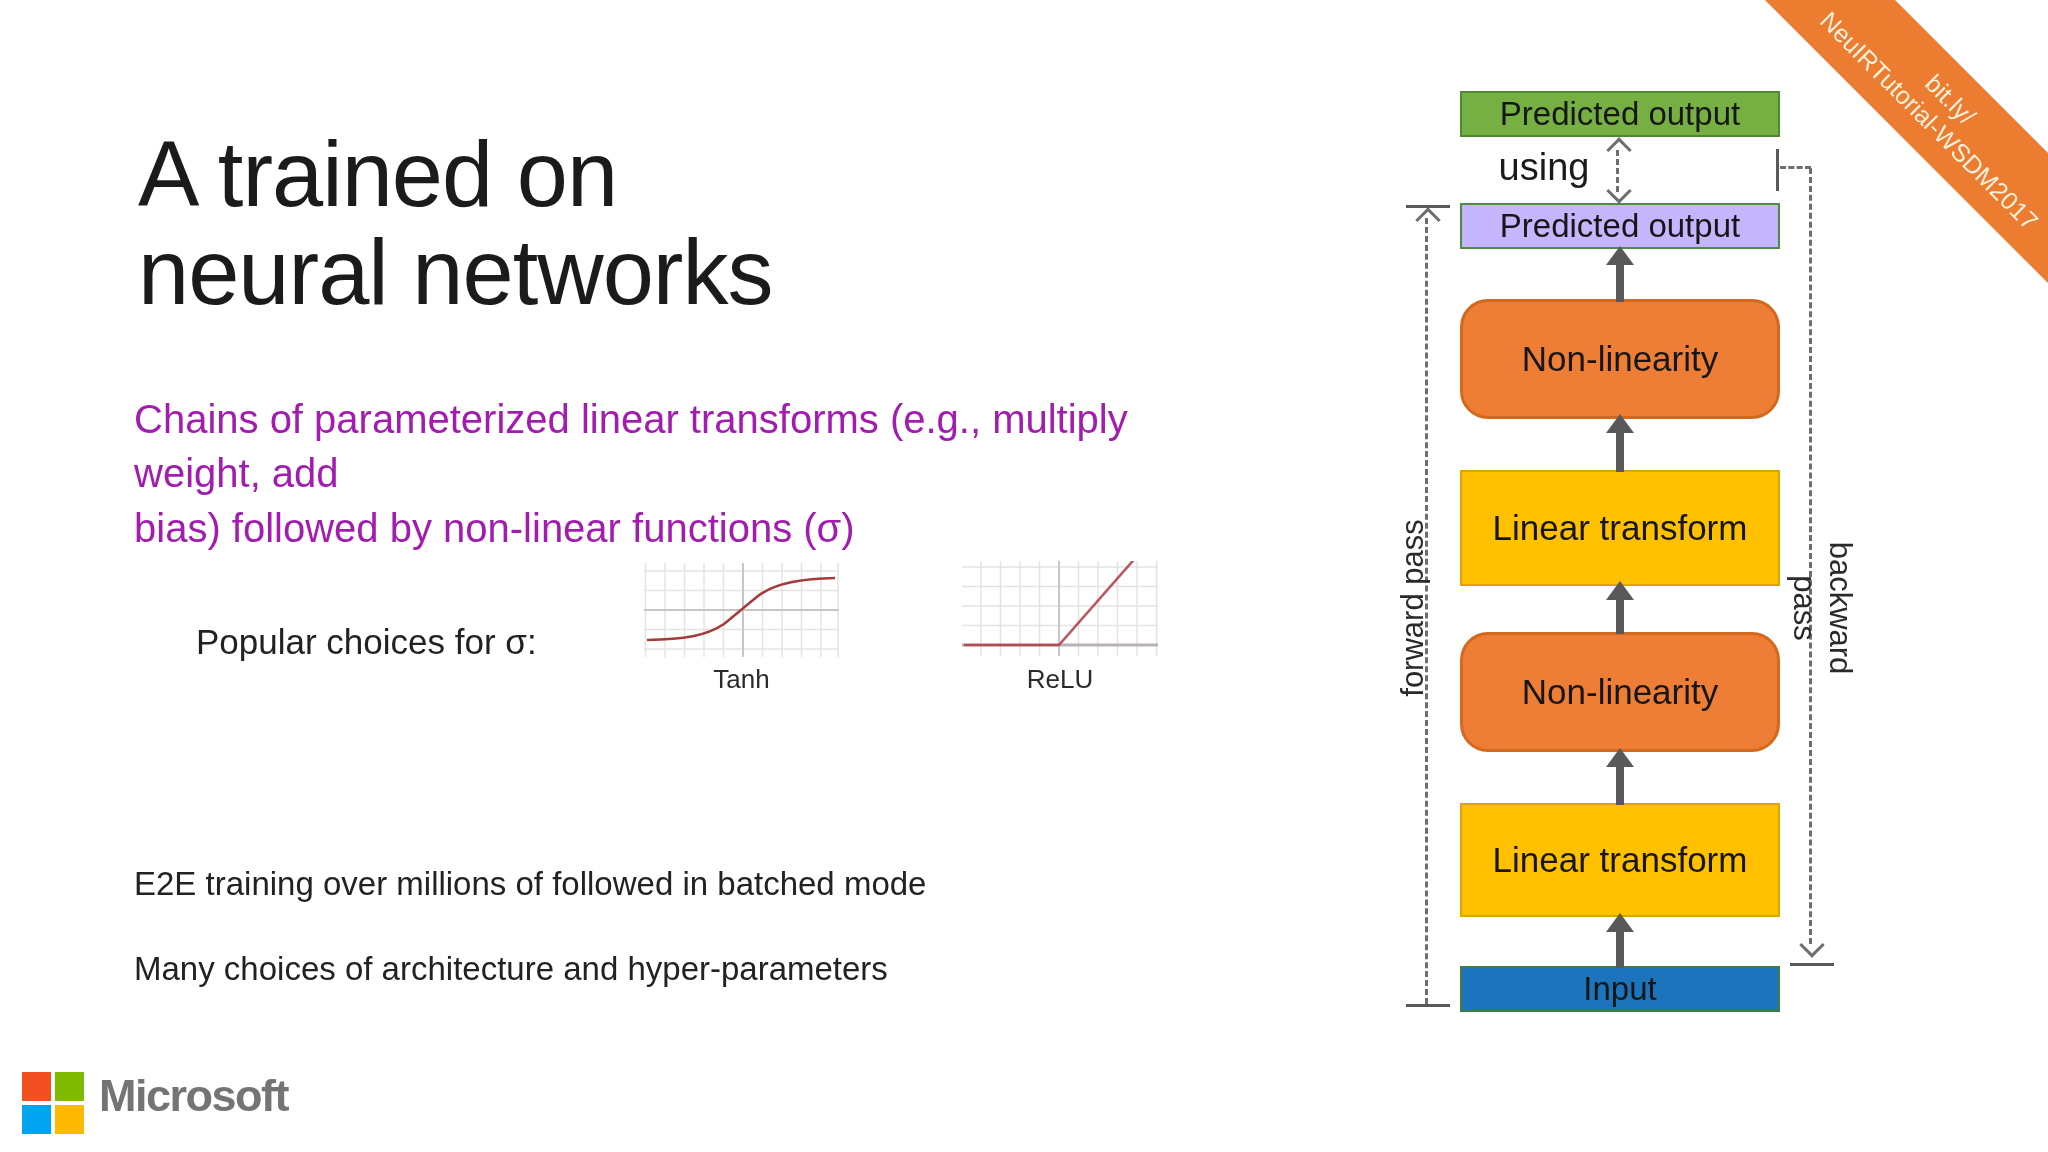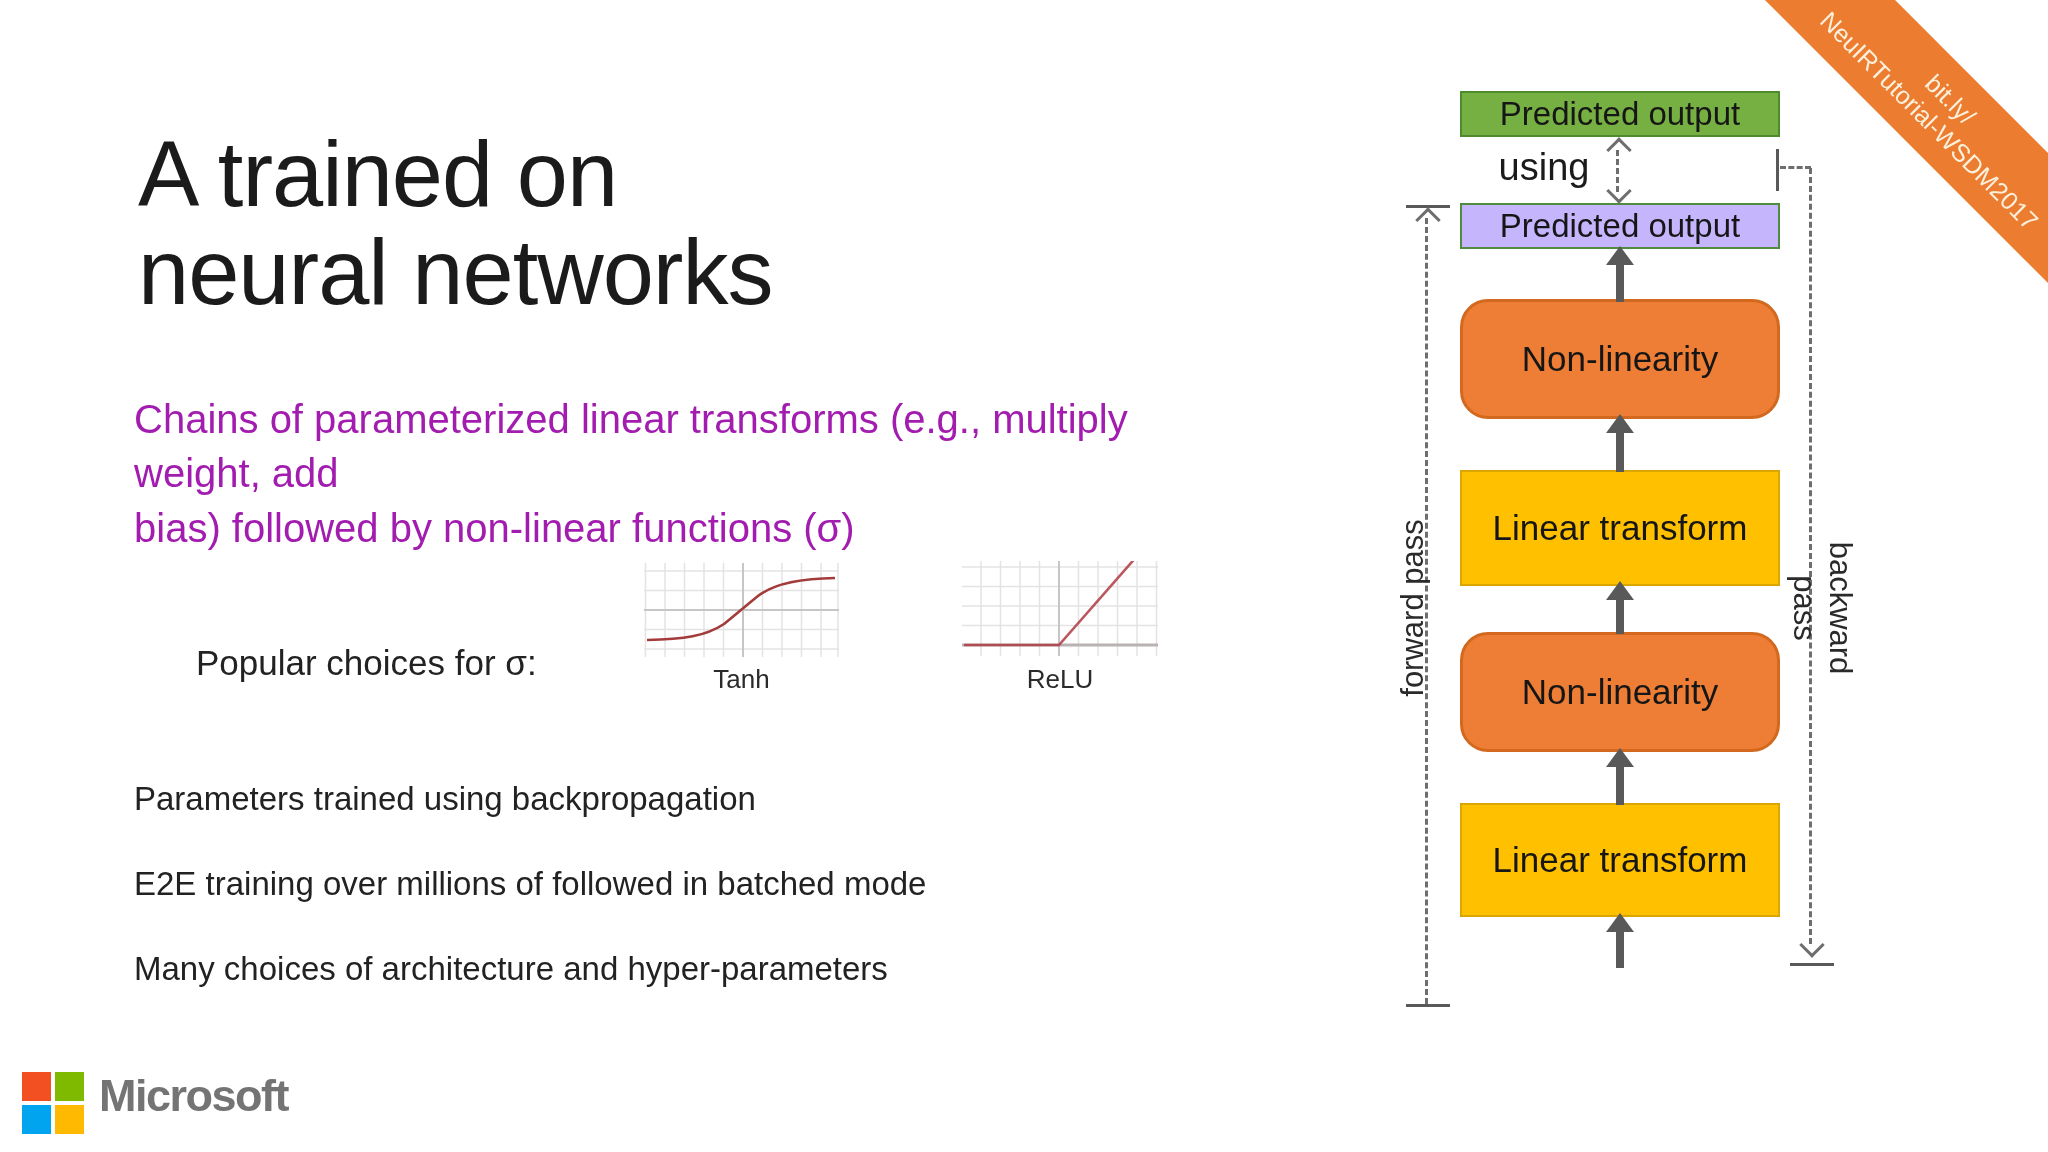--- a/index.html
+++ b/index.html
@@ -11,21 +11,21 @@
   
   .title{
     left:138px;top:126px;font-size:92px;font-weight:300;line-height:1.06;
     letter-spacing:-1px;color:#1b1b1b;
   }
   .title span{display:block;}
   .intro{
     left:134px;top:392px;width:1100px;font-size:40px;line-height:1.36;
     white-space:pre-line;color:#a21caf;
   }
-  .sigma-label{left:196px;top:643px;font-size:35px;color:#222;}
+  .sigma-label{left:196px;top:622px;font-size:35px;color:#222;}
   .statement{left:134px;font-size:33px;color:#222;}
   .plot-caption{font-size:26px;color:#2b2b2b;text-align:center;}
   
   .ms-squares{left:22px;top:1072px;width:62px;height:62px;display:grid;
     grid-template-columns:29px 29px;grid-template-rows:29px 29px;gap:4px;}
   .ms-squares div{width:29px;height:29px;}
   .ms-word{left:99px;top:1070px;font-size:45px;font-weight:700;letter-spacing:-1.5px;}
   
   .ribbon{
     left:1640px;top:64px;width:600px;height:92px;transform:rotate(45deg);
@@ -81,21 +81,20 @@
   <div class="abs plot-caption" style="left:644px;top:664px;width:195px;">Tanh</div>
 
   <svg class="abs" style="left:962px;top:561px;" width="196" height="95" viewBox="0 0 196 95">
     <path d="M19 0V95M38.5 0V95M58 0V95M77.5 0V95M116.5 0V95M136 0V95M155.5 0V95M175 0V95M194.5 0V95 M0 6H196M0 25.5H196M0 45H196M0 64.5H196" stroke="#e3e3e3" stroke-width="1.5" fill="none"></path>
     <path d="M97 0V95" stroke="#c6c6c6" stroke-width="2" fill="none"></path>
     <path d="M0 84H196" stroke="#b9b2b2" stroke-width="3" fill="none"></path>
     <path d="M2 84H97L176 -6" stroke="#af3a42" stroke-width="2.6" fill="none" opacity="0.85"></path>
   </svg>
   <div class="abs plot-caption" style="left:962px;top:664px;width:196px;">ReLU</div>
 
-  <div class="abs statement" style="top:780px;">Parameters trained using backpropagation</div>
   <div class="abs statement" style="top:865px;">E2E training over millions of followed in batched mode</div>
   <div class="abs statement" style="top:950px;">Many choices of architecture and hyper-parameters</div>
 
   <div class="abs ms-squares">
     <div style="background-color: rgb(242, 80, 34);"></div>
     <div style="background-color: rgb(127, 186, 0);"></div>
     <div style="background-color: rgb(0, 164, 239);"></div>
     <div style="background-color: rgb(255, 185, 0);"></div>
   </div>
   <div class="abs ms-word" style="color: rgb(116, 116, 116);">Microsoft</div>
@@ -116,20 +115,23 @@
   </div>
   <div class="abs dbox" style="top: 470px; height: 116px; font-size: 35px; background-color: rgb(255, 192, 0); border-color: rgb(220, 166, 0);">
     <span>Linear transform</span>
   </div>
   <div class="abs dbox big" style="top: 632px; height: 120px; background-color: rgb(238, 126, 53); border-color: rgb(210, 105, 30);">
     <span>Non-linearity</span>
   </div>
   <div class="abs dbox" style="top: 803px; height: 114px; font-size: 35px; background-color: rgb(255, 192, 0); border-color: rgb(220, 166, 0);">
     <span>Linear transform</span>
   </div>
+  <div class="abs dbox" style="top: 966px; height: 46px; background-color: rgb(28, 117, 188); border-color: rgb(63, 125, 63);">
+    <span>Input</span>
+  </div>
 
   <div class="abs flow-arrow" style="top:246px;height:56px;"></div>
   <div class="abs flow-arrow" style="top:414px;height:58px;"></div>
   <div class="abs flow-arrow" style="top:581px;height:53px;"></div>
   <div class="abs flow-arrow" style="top:748px;height:57px;"></div>
   <div class="abs flow-arrow" style="top:913px;height:55px;"></div>
 
   <div class="abs loss-label">using</div>
   <div class="abs chev up" style="left:1610px;top:141px;"></div>
   <div class="abs vdash" style="left:1616px;top:150px;height:42px;"></div>

